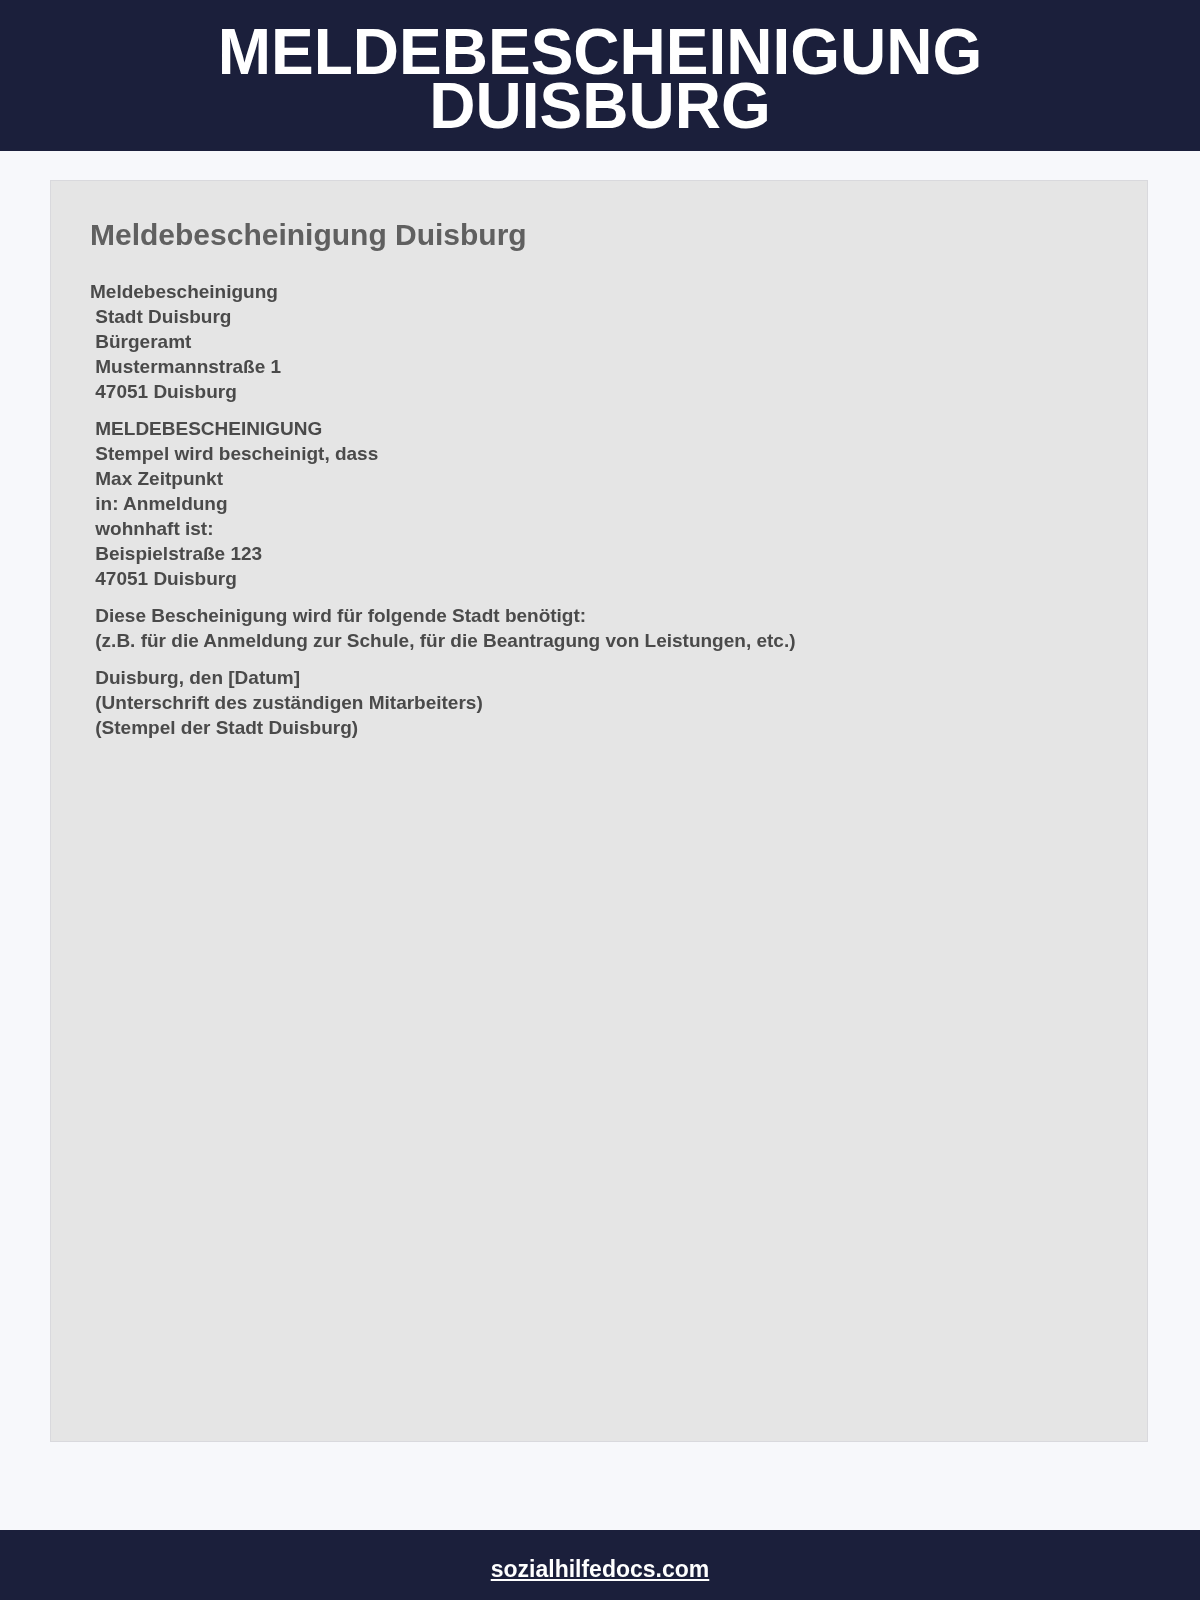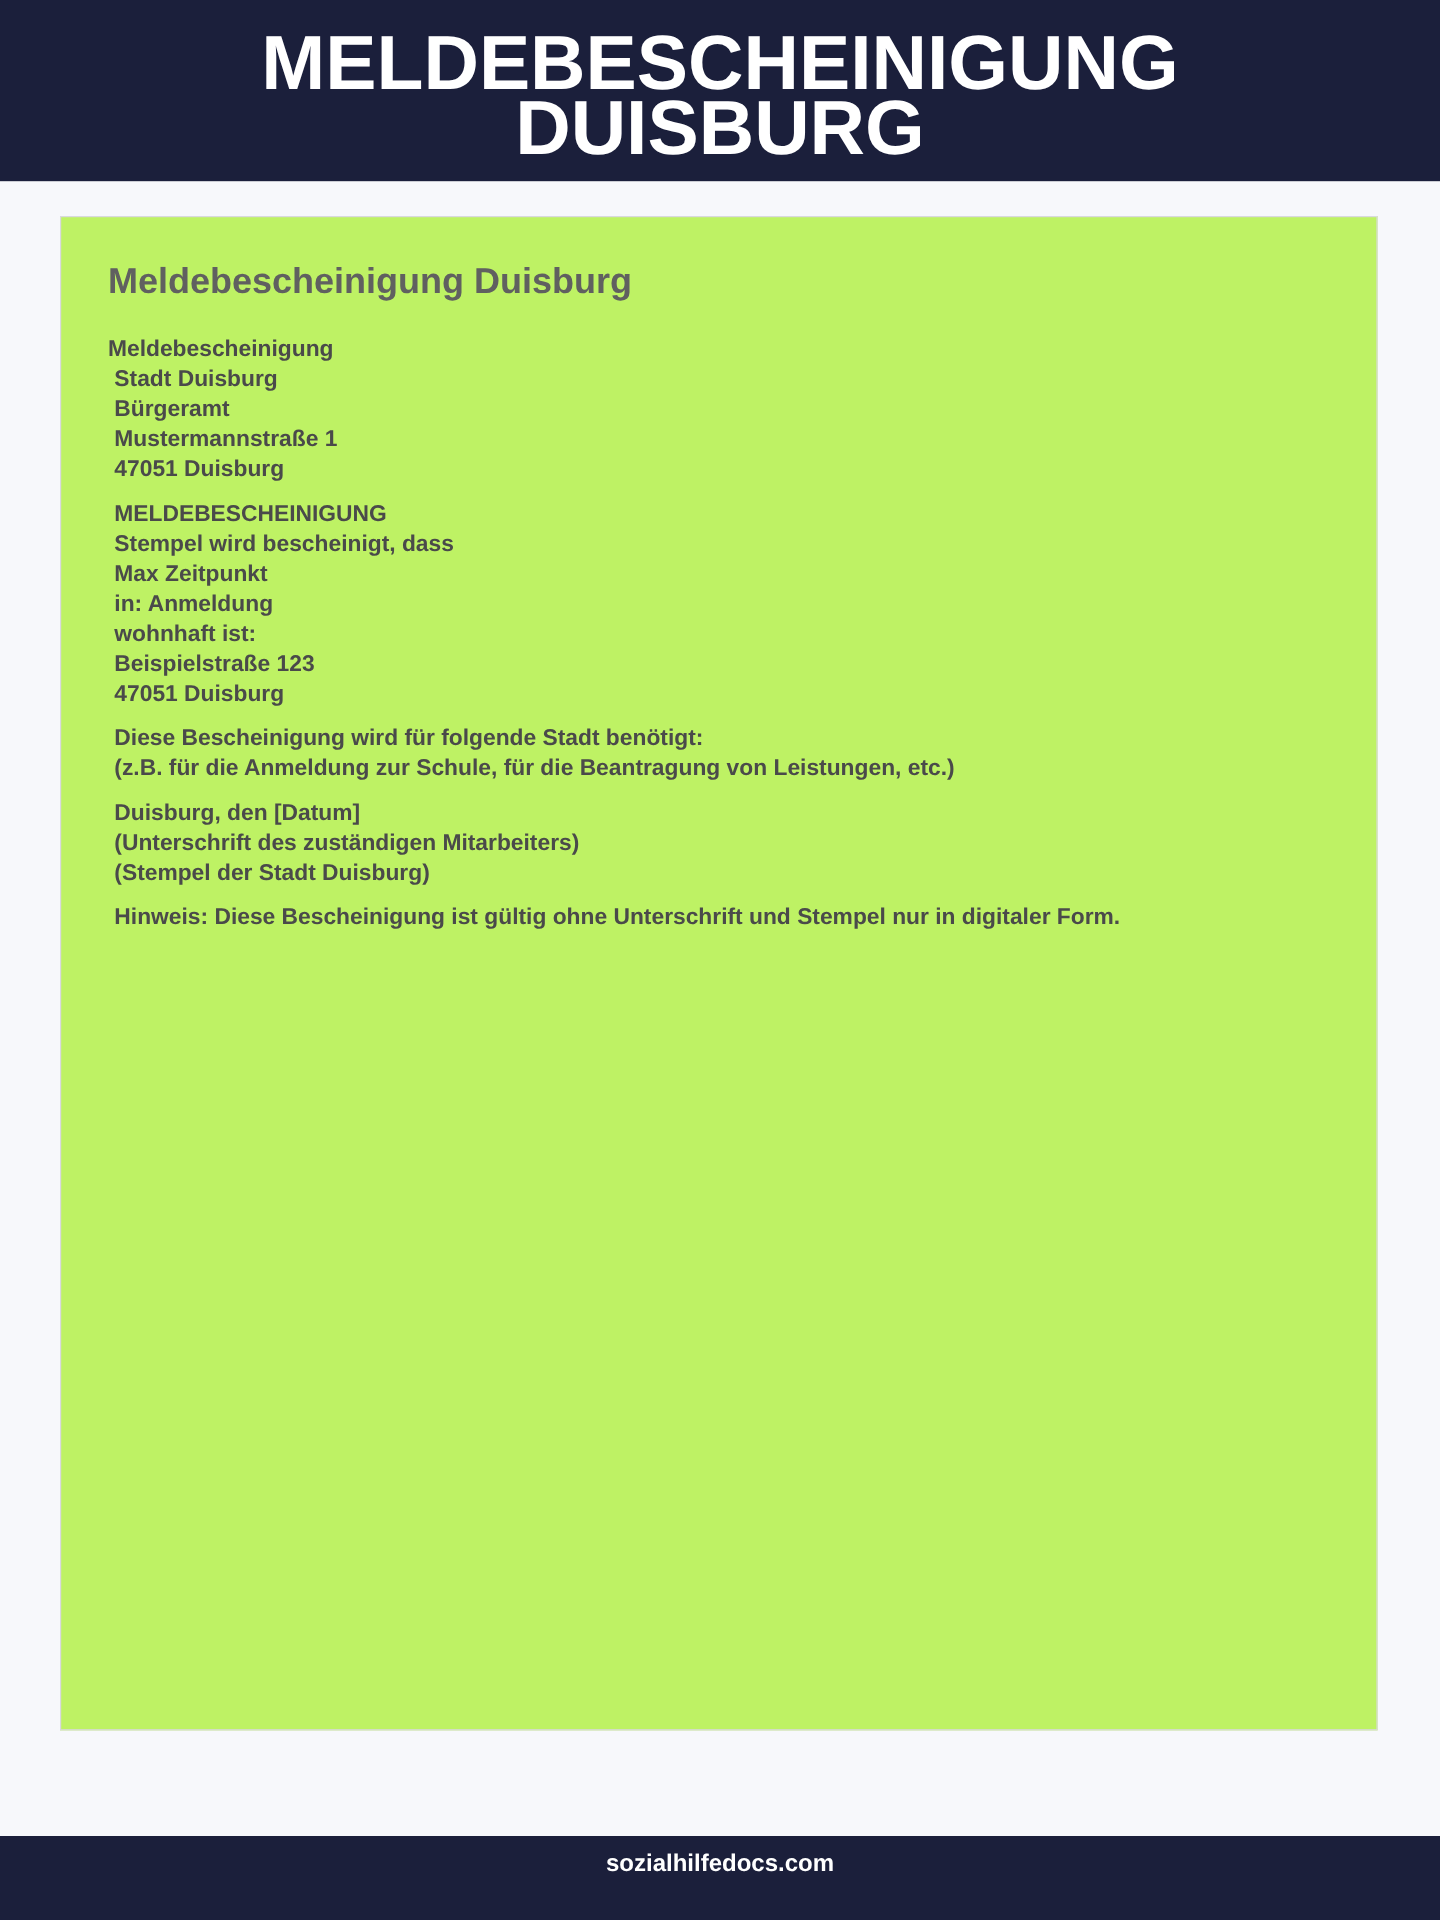--- a/index.html
+++ b/index.html
@@ -23,21 +23,21 @@
       padding-top: 25px;
       font-size: 64px;
       line-height: 54px;
       font-weight: bold;
       letter-spacing: 0px;
     }
     .card {
       position: absolute;
       left: 50px; top: 180px;
       width: 1098px; height: 1262px;
-      background: #bef264;
+      background: #e5e5e5;
       border: 1px solid #d9d9dd;
       box-sizing: border-box;
       padding-left: 37px;
     }
     .doc-title {
       position: absolute;
       left: 39px; top: 37px;
       margin: 0;
       font-size: 30px;
       font-weight: bold;
@@ -56,23 +56,24 @@
     .line { display: block; white-space: pre; }
     .footer {
       position: absolute; left: 0; top: 1530px;
       width: 1200px; height: 70px;
       background: #1b1f3b;
       color: #ffffff;
       text-align: center;
     }
     .footer span {
       display: inline-block;
-      margin-top: 12px;
-      font-size: 20px;
+      margin-top: 26px;
+      font-size: 23px;
       font-weight: bold;
+      text-decoration: underline;
     }
   </style>
 </head>
 <body>
 
 <div class="header">
   <h1>
     <span class="line">MELDEBESCHEINIGUNG</span>
     <span class="line">DUISBURG</span>
   </h1>
@@ -99,21 +100,18 @@
     </p>
     <p class="para">
       <span class="line"> Diese Bescheinigung wird für folgende Stadt benötigt:</span>
       <span class="line"> (z.B. für die Anmeldung zur Schule, für die Beantragung von Leistungen, etc.)</span>
     </p>
     <p class="para">
       <span class="line"> Duisburg, den [Datum]</span>
       <span class="line"> (Unterschrift des zuständigen Mitarbeiters)</span>
       <span class="line"> (Stempel der Stadt Duisburg)</span>
     </p>
-    <p class="para">
-      <span class="line"> Hinweis: Diese Bescheinigung ist gültig ohne Unterschrift und Stempel nur in digitaler Form.</span>
-    </p>
   </div>
 </div>
 
 <div class="footer">
   <span>sozialhilfedocs.com</span>
 </div>
 
 </body></html>

